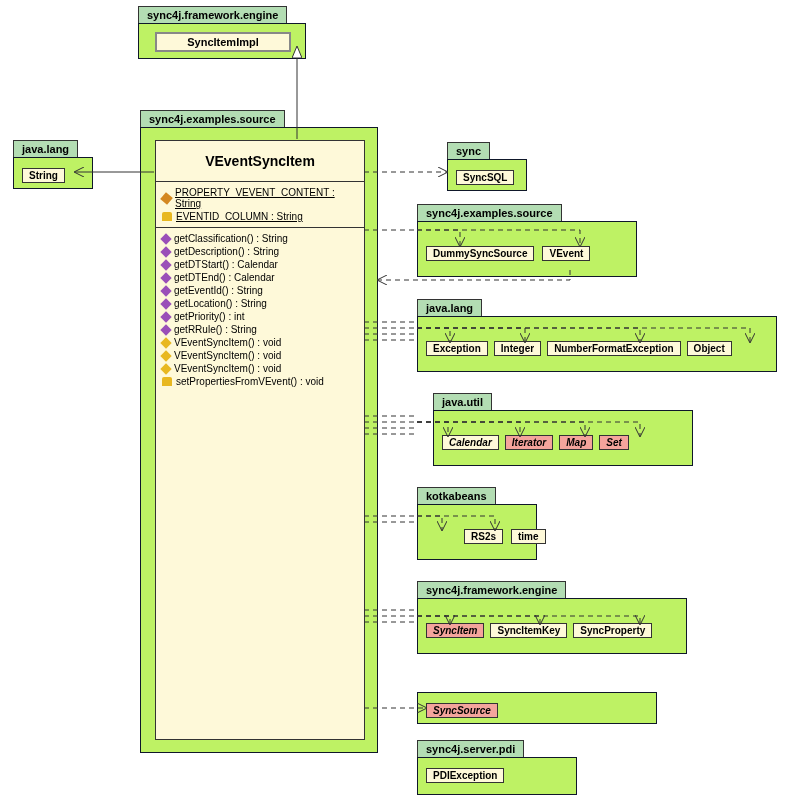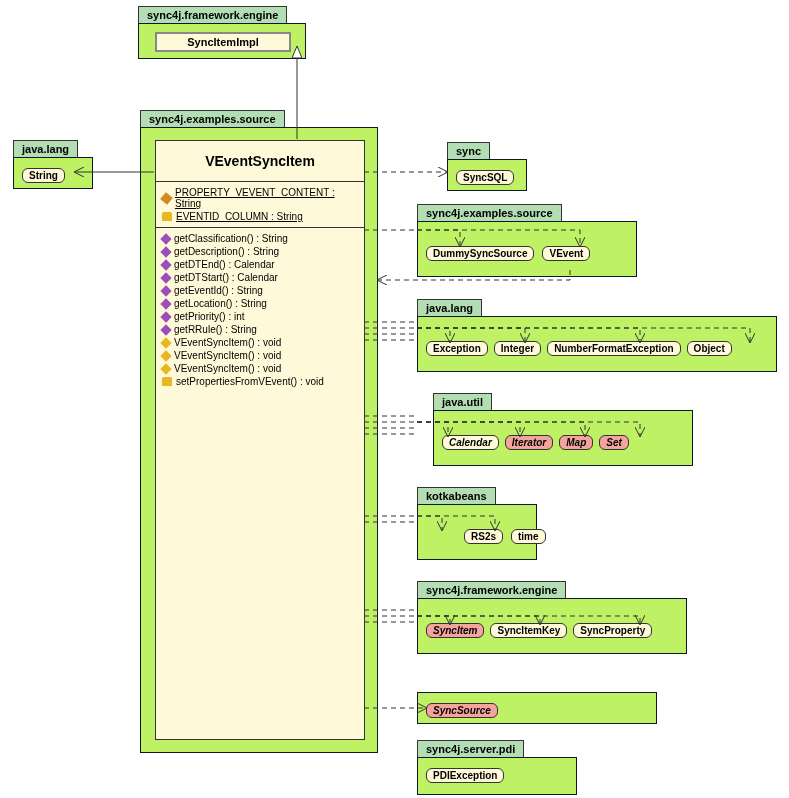--- a/index.html
+++ b/index.html
@@ -28,21 +28,21 @@
   
   .class-box {
     background: #fef9d9;
     border: 1px solid #333;
     display: inline-block;
     padding: 2px 8px;
     font-size: 11px;
     font-weight: bold;
     text-align: center;
   }
-  .class-box.small { padding: 1px 6px; font-size: 10px; border-radius: 6px; }
+  .class-box.small { padding: 1px 6px; font-size: 10px; }
   .class-box.red { background: #f4a49c; font-style: italic; }
   .class-box.italic { font-style: italic; }
   
   .main-class {
     position: absolute;
     background: #fef9d9;
     border: 1px solid #333;
     width: 210px;
   }
   .main-class-header {
@@ -121,25 +121,25 @@
       <div class="member-row">
           <div class="icon-diamond"></div>
           <span>getClassification() : String</span>
         </div>
       <div class="member-row">
           <div class="icon-diamond"></div>
           <span>getDescription() : String</span>
         </div>
       <div class="member-row">
           <div class="icon-diamond"></div>
+          <span>getDTStart() : Calendar</span>
+        </div>
+      <div class="member-row">
+          <div class="icon-diamond"></div>
           <span>getDTEnd() : Calendar</span>
-        </div>
-      <div class="member-row">
-          <div class="icon-diamond"></div>
-          <span>getDTStart() : Calendar</span>
         </div>
       <div class="member-row">
           <div class="icon-diamond"></div>
           <span>getEventId() : String</span>
         </div>
       <div class="member-row">
           <div class="icon-diamond"></div>
           <span>getLocation() : String</span>
         </div>
       <div class="member-row">

